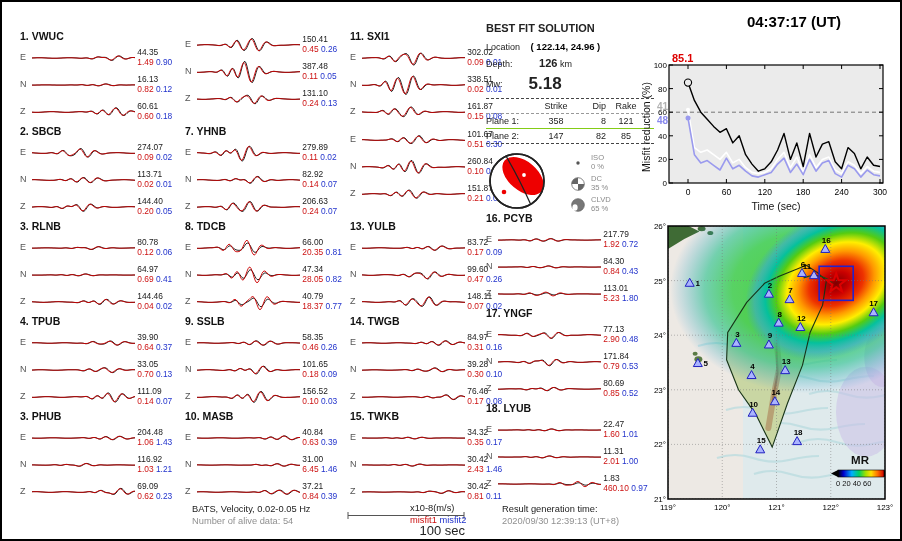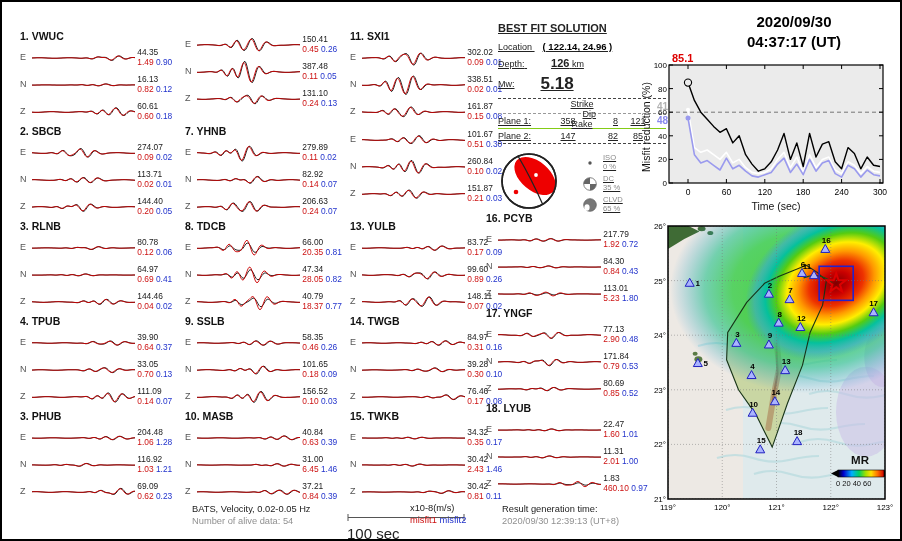--- a/index.html
+++ b/index.html
@@ -8,44 +8,44 @@
   .col{position:absolute;width:165px;}
   .st-block{height:95px;}
   .st-head{font-size:10.5px;font-weight:bold;color:#111;height:13px;}
   .wrow{display:flex;align-items:center;height:27px;}
   .ch{width:12px;font-size:9px;color:#555;}
   .nums{width:48px;font-size:8.4px;line-height:10px;margin-left:2px;white-space:nowrap;}
   .amp{color:#1a1a1a;}
   .red{color:#cc1111;}
   .blue{color:#2233cc;}
   .grey{color:#909090;}
-  .sol{position:absolute;left:496px;top:20px;width:176px;height:192px;font-size:9px;color:#222;text-decoration:underline;}
+  .sol{position:absolute;left:484px;top:20px;width:176px;height:192px;font-size:9px;color:#222;}
   .sol-title{font-size:11px;font-weight:bold;margin-bottom:7px;}
   .sol-row{margin-bottom:5px;}
   .sol-val{font-weight:bold;font-size:9.5px;color:#000;}
   .depth-val{font-weight:bold;font-size:11px;}
   .mw-val{font-weight:bold;font-size:17px;margin-left:26px;}
   .ptable{width:168px;border-top:1px dashed #444;border-bottom:1px dashed #444;margin-top:4px;}
   .prow{display:flex;height:14px;align-items:center;}
-  .prow.hdr{border-bottom:1px dashed #999;flex-direction:column;}
+  .prow.hdr{border-bottom:1px dashed #999;}
   .prow.mid{border-bottom:1px solid #84cc16;}
   .pc0{width:48px;}.pc1{width:44px;text-align:center;}.pc2{width:28px;text-align:right;}.pc3{width:40px;text-align:center;}
   .mech{display:flex;margin-top:6px;}
   .mech-legend{margin-left:22px;}
   .mrow{display:flex;align-items:flex-end;height:21px;}
   .mrow svg{margin-right:5px;}
   .mtxt{font-size:7.6px;color:#8a8a8a;line-height:8.5px;}
   .datetime{position:absolute;left:688px;top:10px;width:208px;text-align:center;
             font-size:15px;font-weight:bold;color:#000;line-height:20px;}
   .plotbox{position:absolute;left:650px;top:50px;width:250px;height:160px;}
   .ylab{position:absolute;left:638px;top:200px;width:150px;text-align:center;font-size:10.5px;color:#111;
         transform:rotate(-90deg);transform-origin:0 0;}
   .mapbox{position:absolute;left:650px;top:216px;width:250px;height:302px;}
   .foot{position:absolute;font-size:9.3px;line-height:11.5px;color:#222;}
-  .sbar{position:absolute;left:345px;top:506px;width:118px;font-size:15px;color:#222;text-align:left;}
+  .sbar{position:absolute;left:345px;top:506px;width:118px;font-size:13px;color:#222;text-align:right;}
 </style>
 </head>
 <body>
 
 <div class="page">
 
   <div class="col" id="col0" style="left:18px;top:28px">
       <div class="st-block">
         <div class="st-head">1.  VWUC</div>
         <div class="wrow">
@@ -193,21 +193,21 @@
       <div class="st-block">
         <div class="st-head">3.  PHUB</div>
         <div class="wrow">
           <span class="ch">E</span>
           <svg width="104" height="26">
             <polyline points="0,14.1 1,14.1 2,14.2 3,14.2 4,14.2 5,14.2 6,14.2 7,14.2 8,14.2 9,14.2 10,14.2 11,14.1 12,14.1 13,14.0 14,14.0 15,13.9 16,13.9 17,13.8 18,13.8 19,13.8 20,13.8 21,13.8 22,13.8 23,13.8 24,13.8 25,13.8 26,13.9 27,13.9 28,14.0 29,14.0 30,14.1 31,14.1 32,14.2 33,14.2 34,14.2 35,14.2 36,14.2 37,14.2 38,14.2 39,14.2 40,14.2 41,14.1 42,14.1 43,14.0 44,14.0 45,13.9 46,13.9 47,13.8 48,13.8 49,13.7 50,13.6 51,13.6 52,13.6 53,13.7 54,13.9 55,14.1 56,14.3 57,14.4 58,14.4 59,14.2 60,13.9 61,13.6 62,13.5 63,13.5 64,13.7 65,14.1 66,14.6 67,15.0 68,15.1 69,14.9 70,14.4 71,13.8 72,13.2 73,12.7 74,12.5 75,12.7 76,13.2 77,13.8 78,14.6 79,15.2 80,15.6 81,15.8 82,15.5 83,15.0 84,14.3 85,13.5 86,12.9 87,12.4 88,12.3 89,12.4 90,12.8 91,13.3 92,13.9 93,14.4 94,14.8 95,15.0 96,15.0 97,14.9 98,14.7 99,14.4 100,14.2 101,14.0 102,13.9 103,13.8 104,13.8 " fill="none" stroke="#111" stroke-width="0.9"></polyline>
             <polyline points="0,14.1 1,14.1 2,14.1 3,14.2 4,14.2 5,14.2 6,14.2 7,14.2 8,14.2 9,14.2 10,14.1 11,14.1 12,14.1 13,14.0 14,14.0 15,13.9 16,13.9 17,13.9 18,13.8 19,13.8 20,13.8 21,13.8 22,13.8 23,13.8 24,13.8 25,13.9 26,13.9 27,13.9 28,14.0 29,14.0 30,14.1 31,14.1 32,14.1 33,14.2 34,14.2 35,14.2 36,14.2 37,14.2 38,14.2 39,14.2 40,14.1 41,14.1 42,14.1 43,14.0 44,14.0 45,14.0 46,13.9 47,13.9 48,13.8 49,13.7 50,13.7 51,13.7 52,13.7 53,13.9 54,14.0 55,14.2 56,14.3 57,14.3 58,14.2 59,14.0 60,13.7 61,13.5 62,13.5 63,13.6 64,13.9 65,14.3 66,14.7 67,14.9 68,14.9 69,14.6 70,14.1 71,13.5 72,13.0 73,12.8 74,12.8 75,13.2 76,13.8 77,14.4 78,15.0 79,15.5 80,15.6 81,15.5 82,15.0 83,14.4 84,13.7 85,13.0 86,12.5 87,12.3 88,12.4 89,12.7 90,13.2 91,13.8 92,14.3 93,14.7 94,15.0 95,15.0 96,14.9 97,14.7 98,14.5 99,14.2 100,14.0 101,13.9 102,13.8 103,13.8 104,13.8 " fill="none" stroke="#cc0000" stroke-width="0.9"></polyline>
           </svg>
           <div class="nums">
             <div class="amp">204.48</div>
-            <div><span class="red">1.06</span><span class="blue"> 1.28</span></div>
+            <div><span class="red">1.06</span><span class="blue"> 1.43</span></div>
           </div>
         </div>
         <div class="wrow">
           <span class="ch">N</span>
           <svg width="104" height="26">
             <polyline points="0,13.9 1,13.9 2,13.9 3,13.9 4,14.0 5,14.0 6,14.1 7,14.1 8,14.1 9,14.1 10,14.2 11,14.2 12,14.2 13,14.2 14,14.2 15,14.2 16,14.2 17,14.1 18,14.1 19,14.0 20,13.9 21,13.8 22,13.7 23,13.7 24,13.7 25,13.8 26,14.0 27,14.2 28,14.4 29,14.4 30,14.3 31,14.1 32,13.8 33,13.6 34,13.4 35,13.4 36,13.5 37,13.7 38,13.8 39,13.9 40,13.9 41,14.0 42,14.1 43,14.3 44,14.5 45,14.8 46,15.1 47,15.3 48,15.2 49,15.0 50,14.5 51,13.9 52,13.3 53,12.8 54,12.5 55,12.4 56,12.6 57,13.0 58,13.4 59,13.9 60,14.4 61,14.6 62,14.7 63,14.7 64,14.6 65,14.4 66,14.2 67,14.0 68,13.9 69,13.9 70,13.9 71,14.0 72,14.0 73,14.1 74,14.1 75,14.2 76,14.2 77,14.1 78,14.1 79,14.0 80,14.0 81,13.9 82,13.9 83,13.9 84,13.8 85,13.8 86,13.8 87,13.8 88,13.8 89,13.8 90,13.9 91,13.9 92,13.9 93,13.9 94,14.0 95,14.0 96,14.1 97,14.1 98,14.1 99,14.1 100,14.2 101,14.2 102,14.2 103,14.2 104,14.2 " fill="none" stroke="#111" stroke-width="0.9"></polyline>
             <polyline points="0,13.9 1,13.9 2,13.9 3,14.0 4,14.0 5,14.0 6,14.0 7,14.1 8,14.1 9,14.1 10,14.1 11,14.1 12,14.1 13,14.2 14,14.2 15,14.1 16,14.1 17,14.1 18,14.0 19,14.0 20,13.9 21,13.8 22,13.7 23,13.8 24,13.8 25,14.0 26,14.1 27,14.3 28,14.3 29,14.3 30,14.1 31,13.9 32,13.6 33,13.5 34,13.4 35,13.5 36,13.6 37,13.8 38,13.9 39,14.0 40,14.1 41,14.1 42,14.2 43,14.4 44,14.7 45,14.9 46,15.1 47,15.1 48,14.9 49,14.5 50,14.0 51,13.5 52,13.0 53,12.6 54,12.5 55,12.7 56,13.0 57,13.4 58,13.9 59,14.3 60,14.6 61,14.7 62,14.7 63,14.6 64,14.4 65,14.2 66,14.0 67,13.9 68,13.8 69,13.8 70,13.9 71,14.0 72,14.1 73,14.1 74,14.1 75,14.2 76,14.1 77,14.1 78,14.1 79,14.0 80,14.0 81,14.0 82,13.9 83,13.9 84,13.9 85,13.9 86,13.9 87,13.9 88,13.9 89,13.9 90,13.9 91,13.9 92,13.9 93,14.0 94,14.0 95,14.0 96,14.0 97,14.1 98,14.1 99,14.1 100,14.1 101,14.1 102,14.1 103,14.1 104,14.1 " fill="none" stroke="#cc0000" stroke-width="0.9"></polyline>
           </svg>
           <div class="nums">
             <div class="amp">116.92</div>
@@ -494,21 +494,21 @@
           </div>
         </div>
         <div class="wrow">
           <span class="ch">N</span>
           <svg width="104" height="26">
             <polyline points="0,13.9 1,13.9 2,14.0 3,14.1 4,14.2 5,14.3 6,14.3 7,14.4 8,14.4 9,14.4 10,14.4 11,14.4 12,14.3 13,14.3 14,14.2 15,14.1 16,14.1 17,14.0 18,13.9 19,13.8 20,13.7 21,13.7 22,13.6 23,13.6 24,13.6 25,13.6 26,13.6 27,13.7 28,13.7 29,13.7 30,13.8 31,13.9 32,14.1 33,14.3 34,14.4 35,14.6 36,14.6 37,14.5 38,14.3 39,13.9 40,13.5 41,13.3 42,13.3 43,13.6 44,14.2 45,14.9 46,15.5 47,15.9 48,15.8 49,15.3 50,14.6 51,13.7 52,13.0 53,12.4 54,12.1 55,11.9 56,11.9 57,11.9 58,11.9 59,12.2 60,12.8 61,13.7 62,14.8 63,16.1 64,17.2 65,17.9 66,18.0 67,17.5 68,16.4 69,14.9 70,13.4 71,12.1 72,11.2 73,10.9 74,11.1 75,11.8 76,12.8 77,13.8 78,14.6 79,15.1 80,15.3 81,15.2 82,14.8 83,14.4 84,14.0 85,13.6 86,13.4 87,13.3 88,13.4 89,13.5 90,13.6 91,13.8 92,14.0 93,14.1 94,14.2 95,14.3 96,14.4 97,14.4 98,14.4 99,14.4 100,14.4 101,14.4 102,14.3 103,14.3 104,14.2 " fill="none" stroke="#111" stroke-width="0.9"></polyline>
             <polyline points="0,13.9 1,14.0 2,14.0 3,14.1 4,14.1 5,14.2 6,14.3 7,14.3 8,14.3 9,14.3 10,14.3 11,14.3 12,14.3 13,14.2 14,14.2 15,14.1 16,14.0 17,14.0 18,13.9 19,13.8 20,13.8 21,13.7 22,13.7 23,13.7 24,13.7 25,13.7 26,13.7 27,13.7 28,13.8 29,13.8 30,13.9 31,14.0 32,14.1 33,14.2 34,14.4 35,14.4 36,14.4 37,14.3 38,14.0 39,13.7 40,13.5 41,13.4 42,13.6 43,14.0 44,14.7 45,15.3 46,15.7 47,15.7 48,15.4 49,14.7 50,13.9 51,13.1 52,12.5 53,12.2 54,12.1 55,12.1 56,12.2 57,12.3 58,12.6 59,13.0 60,13.7 61,14.6 62,15.7 63,16.6 64,17.3 65,17.6 66,17.2 67,16.3 68,15.0 69,13.6 70,12.3 71,11.4 72,11.0 73,11.2 74,11.8 75,12.7 76,13.7 77,14.6 78,15.2 79,15.4 80,15.4 81,15.1 82,14.6 83,14.1 84,13.7 85,13.5 86,13.3 87,13.3 88,13.4 89,13.6 90,13.7 91,13.9 92,14.0 93,14.1 94,14.2 95,14.3 96,14.3 97,14.3 98,14.3 99,14.3 100,14.3 101,14.3 102,14.3 103,14.2 104,14.2 " fill="none" stroke="#cc0000" stroke-width="0.9"></polyline>
           </svg>
           <div class="nums">
             <div class="amp">99.60</div>
-            <div><span class="red">0.89</span><span class="blue"> 0.26</span></div>
+            <div><span class="red">0.47</span><span class="blue"> 0.26</span></div>
           </div>
         </div>
         <div class="wrow">
           <span class="ch">Z</span>
           <svg width="104" height="26">
             <polyline points="0,13.6 1,13.6 2,13.6 3,13.7 4,13.7 5,13.8 6,13.9 7,13.9 8,14.0 9,14.1 10,14.2 11,14.2 12,14.3 13,14.4 14,14.4 15,14.4 16,14.4 17,14.4 18,14.3 19,14.3 20,14.2 21,14.1 22,14.1 23,14.0 24,13.9 25,13.8 26,13.7 27,13.7 28,13.7 29,13.7 30,13.8 31,13.9 32,14.0 33,14.0 34,13.8 35,13.4 36,13.0 37,12.7 38,12.6 39,13.0 40,13.8 41,14.9 42,16.1 43,17.0 44,17.3 45,16.9 46,15.9 47,14.5 48,12.9 49,11.7 50,10.9 51,10.6 52,10.9 53,11.5 54,12.5 55,13.6 56,14.9 57,16.1 58,17.3 59,18.1 60,18.4 61,18.0 62,16.8 63,15.1 64,13.0 65,11.1 66,9.6 67,8.8 68,9.0 69,9.9 70,11.4 71,13.3 72,15.0 73,16.3 74,17.1 75,17.3 76,17.0 77,16.3 78,15.4 79,14.6 80,13.9 81,13.4 82,13.2 83,13.1 84,13.2 85,13.4 86,13.5 87,13.6 88,13.7 89,13.7 90,13.7 91,13.7 92,13.7 93,13.7 94,13.7 95,13.8 96,13.9 97,13.9 98,14.0 99,14.1 100,14.2 101,14.3 102,14.3 103,14.4 104,14.4 " fill="none" stroke="#111" stroke-width="0.9"></polyline>
             <polyline points="0,13.7 1,13.7 2,13.7 3,13.7 4,13.8 5,13.8 6,13.9 7,13.9 8,14.0 9,14.1 10,14.1 11,14.2 12,14.2 13,14.3 14,14.3 15,14.3 16,14.3 17,14.3 18,14.3 19,14.2 20,14.2 21,14.1 22,14.0 23,14.0 24,13.9 25,13.8 26,13.8 27,13.7 28,13.8 29,13.8 30,13.9 31,14.0 32,14.0 33,13.8 34,13.6 35,13.2 36,12.9 37,12.8 38,13.0 39,13.5 40,14.4 41,15.4 42,16.3 43,16.8 44,16.7 45,15.9 46,14.7 47,13.3 48,12.1 49,11.2 50,10.9 51,11.2 52,11.8 53,12.7 54,13.7 55,14.9 56,16.0 57,16.9 58,17.6 59,17.9 60,17.6 61,16.6 62,15.1 63,13.3 64,11.5 65,10.0 66,9.2 67,9.1 68,9.9 69,11.2 70,13.0 71,14.7 72,16.1 73,17.0 74,17.3 75,17.1 76,16.4 77,15.5 78,14.7 79,13.9 80,13.4 81,13.2 82,13.1 83,13.2 84,13.4 85,13.6 86,13.7 87,13.8 88,13.9 89,13.9 90,13.8 91,13.8 92,13.8 93,13.8 94,13.8 95,13.8 96,13.9 97,13.9 98,14.0 99,14.1 100,14.2 101,14.2 102,14.3 103,14.3 104,14.3 " fill="none" stroke="#cc0000" stroke-width="0.9"></polyline>
           </svg>
           <div class="nums">
             <div class="amp">148.11</div>
@@ -778,21 +778,20 @@
           <div class="mtxt">
             <div>CLVD</div>
               <div>65 %</div>
           </div>
         </div>
       </div>
     </div>
   </div>
 
   <div class="datetime">
-    <div>2020/09/30</div>
     <div>04:37:17  (UT)</div>
   </div>
 
   <div class="ylab">Misfit reduction (%)</div>
   <div class="plotbox">
     <svg id="plotSvg" width="250" height="160">
         <rect x="17" y="13" width="214" height="118" fill="#ebebeb" stroke="none"></rect>
         <line x1="17" y1="60.2" x2="231" y2="60.2" stroke="#555" stroke-width="0.8" stroke-dasharray="4 3"></line>
         <polyline points="36.0,57.8 42.4,95.6 48.8,100.3 55.2,98.0 61.6,102.7 68.0,107.4 74.4,100.3 80.8,110.9 87.2,107.4 93.6,115.7 100.0,120.4 106.4,121.6 112.8,120.4 119.2,116.8 125.6,107.4 132.0,100.3 138.4,115.7 144.8,105.0 151.2,120.4 157.6,102.7 164.0,115.7 170.4,107.4 176.8,105.0 183.2,118.0 189.6,121.6 196.0,109.8 202.4,113.3 208.8,121.6 215.2,114.5 221.6,119.2 228.0,120.4 " fill="none" stroke="#ffffff" stroke-width="1.6" stroke-linejoin="round"></polyline>
         <polyline points="36.0,66.1 42.4,102.7 48.8,110.9 55.2,108.6 61.6,113.3 68.0,118.0 74.4,106.2 80.8,116.8 87.2,113.3 93.6,119.2 100.0,123.9 106.4,125.1 112.8,122.7 119.2,120.4 125.6,112.1 132.0,106.2 138.4,120.4 144.8,112.1 151.2,122.7 157.6,107.4 164.0,119.2 170.4,110.9 176.8,108.6 183.2,121.6 189.6,125.1 196.0,113.3 202.4,116.8 208.8,125.1 215.2,118.0 221.6,122.7 228.0,123.9 " fill="none" stroke="#9a9aee" stroke-width="1.6" stroke-linejoin="round"></polyline>

